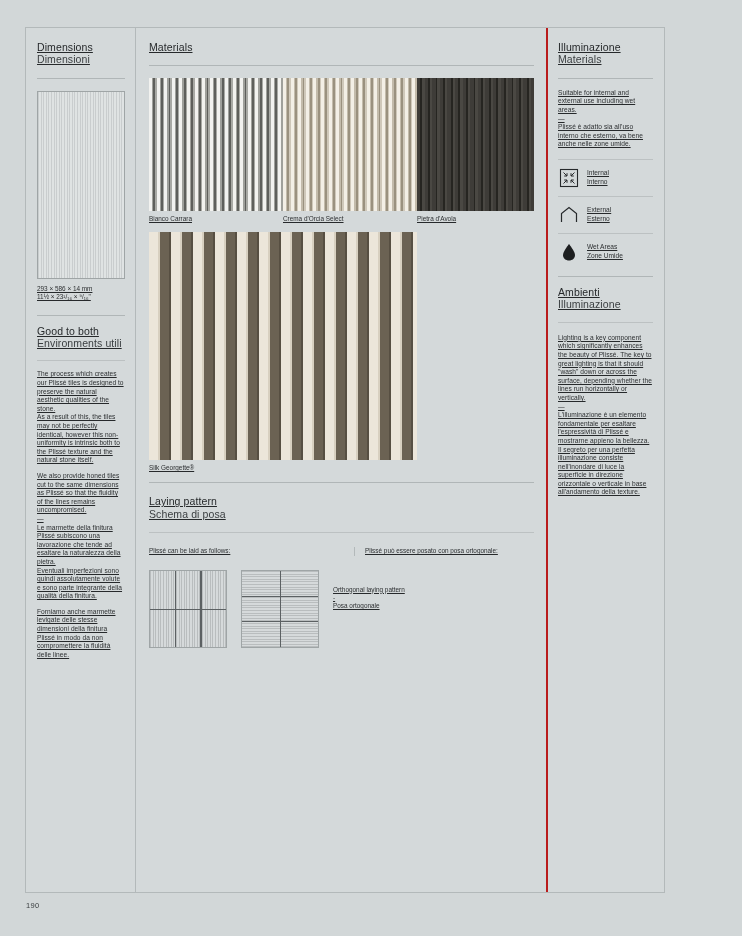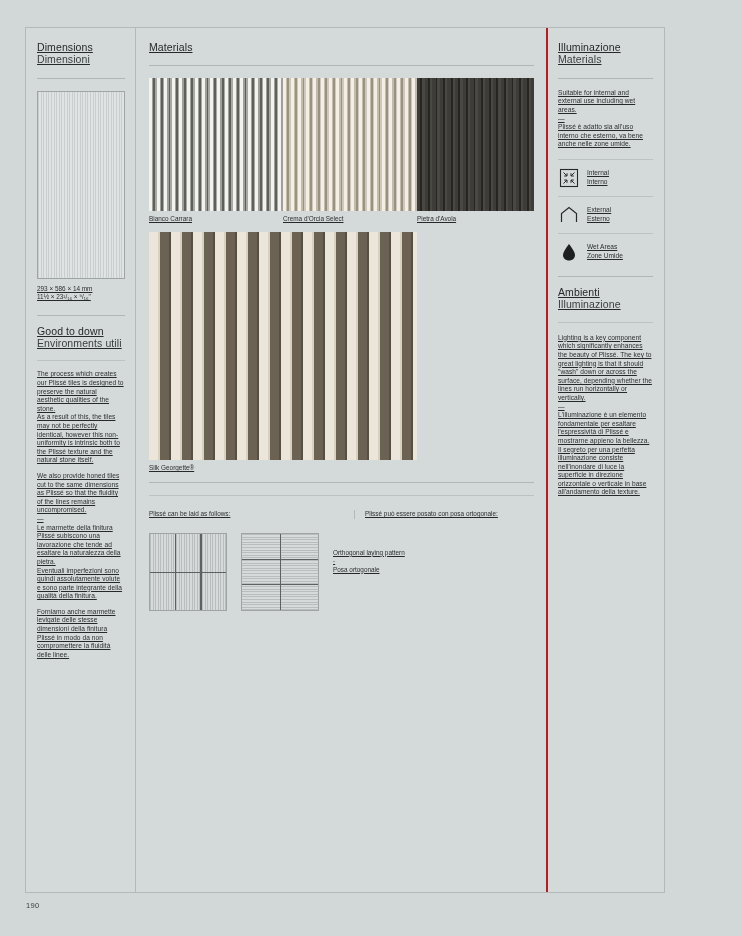--- a/index.html
+++ b/index.html
@@ -149,21 +149,21 @@
       <div class="rule"></div>
 
       <div class="dim-swatch"></div>
       <div class="dim-text">
         <div>293 × 586 × 14 mm</div>
         <div>11½ × 23¹/₁₆ × ⁹/₁₆"</div>
       </div>
 
       <div class="rule" style="margin-top:13px;"></div>
       <div class="h" style="margin-top:9px;">
-        <div>Good to down</div>
+        <div>Good to both</div>
         <div class="it">Environments utili</div>
       </div>
       <div class="rule thin" style="margin-top:11px;"></div>
 
       <p class="body" style="margin-top:9px;white-space:pre-line;">The process which creates our Plissé tiles is designed to preserve the natural aesthetic qualities of the stone.
 As a result of this, the tiles may not be perfectly identical, however this non-uniformity is intrinsic both to the Plissé texture and the natural stone itself.</p>
       <div class="gap"></div>
       <p class="body">We also provide honed tiles cut to the same dimensions as Plissé so that the fluidity of the lines remains uncompromised.</p>
       <div class="dash">—</div>
       <p class="body" style="white-space:pre-line;">Le marmette della finitura Plissé subiscono una lavorazione che tende ad esaltare la naturalezza della pietra.
@@ -186,20 +186,24 @@
       <div class="sw-labels">
         <span class="lbl-a">Bianco Carrara</span>
         <span class="lbl-b">Crema d'Orcia Select</span>
         <span class="lbl-c">Pietra d'Avola</span>
       </div>
 
       <div class="sw-big"></div>
       <div class="sw-big-label">Silk Georgette®</div>
 
       <div class="rule" style="margin-top:11px;"></div>
+      <div class="h lay-head">
+        <div>Laying pattern</div>
+        <div class="it">Schema di posa</div>
+      </div>
       <div class="rule thin" style="margin-top:12px;"></div>
 
       <div class="lay-cols">
         <div class="lay-left">
           <div class="lay-cap">Plissé can be laid as follows:</div>
         </div>
         <div class="lay-right">
           <div class="lay-cap">Plissé può essere posato con posa ortogonale:</div>
         </div>
       </div>

